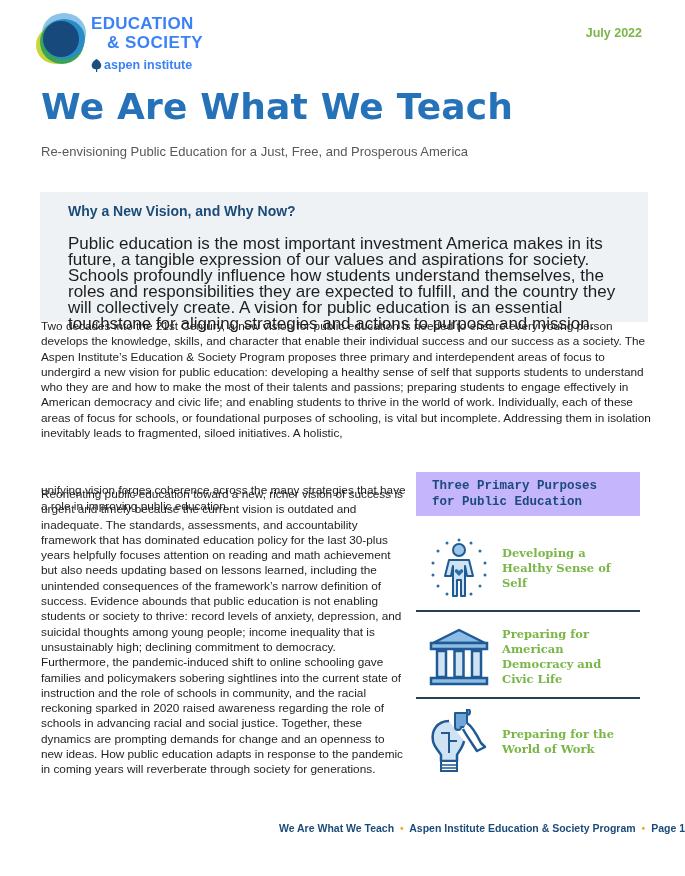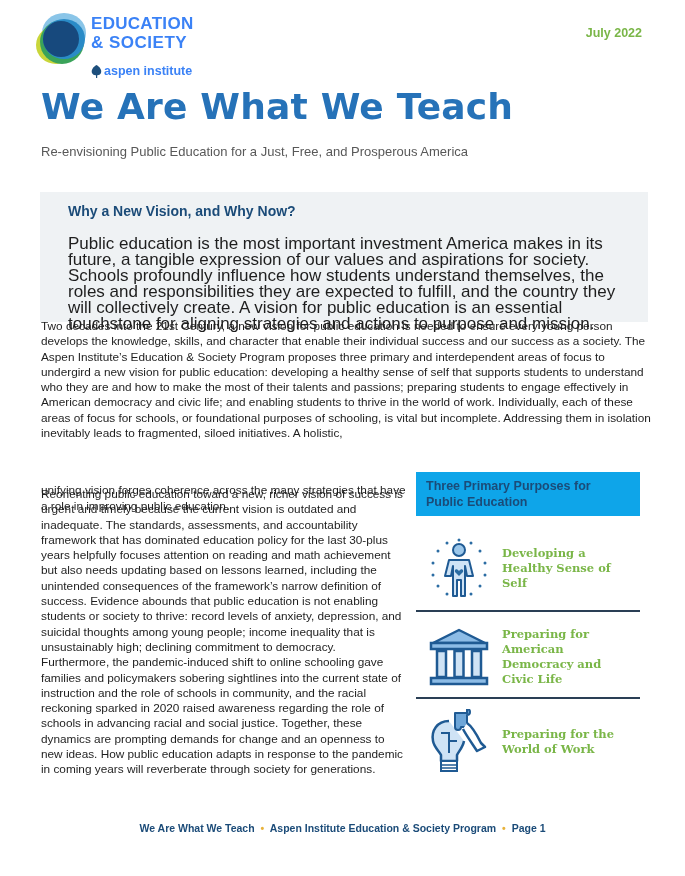--- a/index.html
+++ b/index.html
@@ -3,44 +3,44 @@
 <meta charset="utf-8">
 <style>
   * { box-sizing: border-box; margin: 0; padding: 0; }
   html, body { width: 685px; height: 876px; background: #ffffff; overflow: hidden; }
   body { position: relative; font-family: "Liberation Sans", sans-serif; color: #1e1e1e; }
 
   .logo { position: absolute; left: 34px; top: 11px; width: 170px; height: 58px; }
   .logo-mark { position: absolute; left: 0; top: 0; width: 54px; height: 56px; }
   .logo-text { position: absolute; left: 57px; top: 3px; color: #3b82f6; font-weight: bold; }
   .logo-line1 { font-size: 17px; letter-spacing: 0.3px; line-height: 19px; }
-  .logo-line2 { font-size: 17px; letter-spacing: 0.5px; line-height: 19px; }
-  .logo-aspen { display: flex; align-items: center; font-size: 12.5px; line-height: 14px; margin-top: 12px; }
+  .logo-line2 { font-size: 17px; letter-spacing: 0.5px; line-height: 19px; margin-left: 16px; }
+  .logo-aspen { display: flex; align-items: center; font-size: 12.5px; line-height: 14px; margin-top: 6px; }
   .logo-aspen svg { width: 11px; height: 13px; margin-right: 2px; }
 
   .date { position: absolute; right: 43px; top: 26px; color: #7ab648; font-weight: bold; font-size: 12.5px; }
 
   .title { position: absolute; left: 41px; top: 86px; font-size: 36px; color: #2672b8; font-family: "DejaVu Sans", sans-serif; letter-spacing: 0.2px; line-height: 42px; }
   .subtitle { position: absolute; left: 41px; top: 144px; font-size: 13px; color: #585858; }
 
   .why-box { position: absolute; left: 40px; top: 192px; width: 608px; height: 130px; background: #eff2f4; }
   .why-heading { position: absolute; left: 28px; top: 11px; font-size: 14px; font-weight: bold; color: #1b4b78; }
   .why-body { position: absolute; left: 28px; top: 44px; width: 560px; font-size: 17px; line-height: 16px; color: #1e1e1e; }
 
   .para1 { position: absolute; left: 41px; top: 319px; width: 610px; font-size: 11.8px; line-height: 15.3px; color: #1e1e1e; }
   .para2 { position: absolute; left: 41px; top: 487px; width: 362px; font-size: 11.8px; line-height: 15.3px; color: #1e1e1e; }
 
   .sidebar { position: absolute; left: 416px; top: 472px; width: 224px; }
-  .side-head { background: #0ea5e9; height: 44px; padding: 6px 10px; font-family: Liberation Sans, sans-serif; font-weight: bold; font-size: 12.5px; line-height: 16px; color: #1b4b78; }
+  .side-head { background: #c4b5fd; height: 44px; padding: 6px 16px; font-family: Liberation Mono, monospace; font-weight: bold; font-size: 12.5px; line-height: 16px; color: #1b4b78; }
   .purpose { position: absolute; left: 0; width: 224px; display: flex; align-items: center; }
   .purpose .ico { width: 86px; display: flex; justify-content: center; }
   .purpose .lbl { font-family: "DejaVu Serif", serif; font-weight: bold; font-size: 11.5px; line-height: 15px; color: #7ab648; width: 130px; }
   .divider { position: absolute; left: 0; width: 224px; height: 2px; background: #2a3f55; }
 
-  .footer { position: absolute; left: 0; width: 685px; top: 822px; text-align: center; font-size: 10.5px; font-weight: bold; color: #1b4b78; }
+  .footer { position: absolute; left: 0; width: 685px; top: 822px; text-align: right; font-size: 10.5px; font-weight: bold; color: #1b4b78; }
   .footer .dot { color: #e8b23a; margin: 0 3px; }
 </style>
 </head>
 <body>
 
 <div class="logo">
   <svg class="logo-mark" viewBox="0 0 54 56">
     <ellipse cx="30" cy="22" rx="22" ry="20" fill="#8ac5e8"></ellipse>
     <ellipse cx="22" cy="34" rx="20" ry="19" fill="#c9d63a"></ellipse>
     <ellipse cx="28" cy="31" rx="22" ry="22" fill="#3aa35a"></ellipse>

